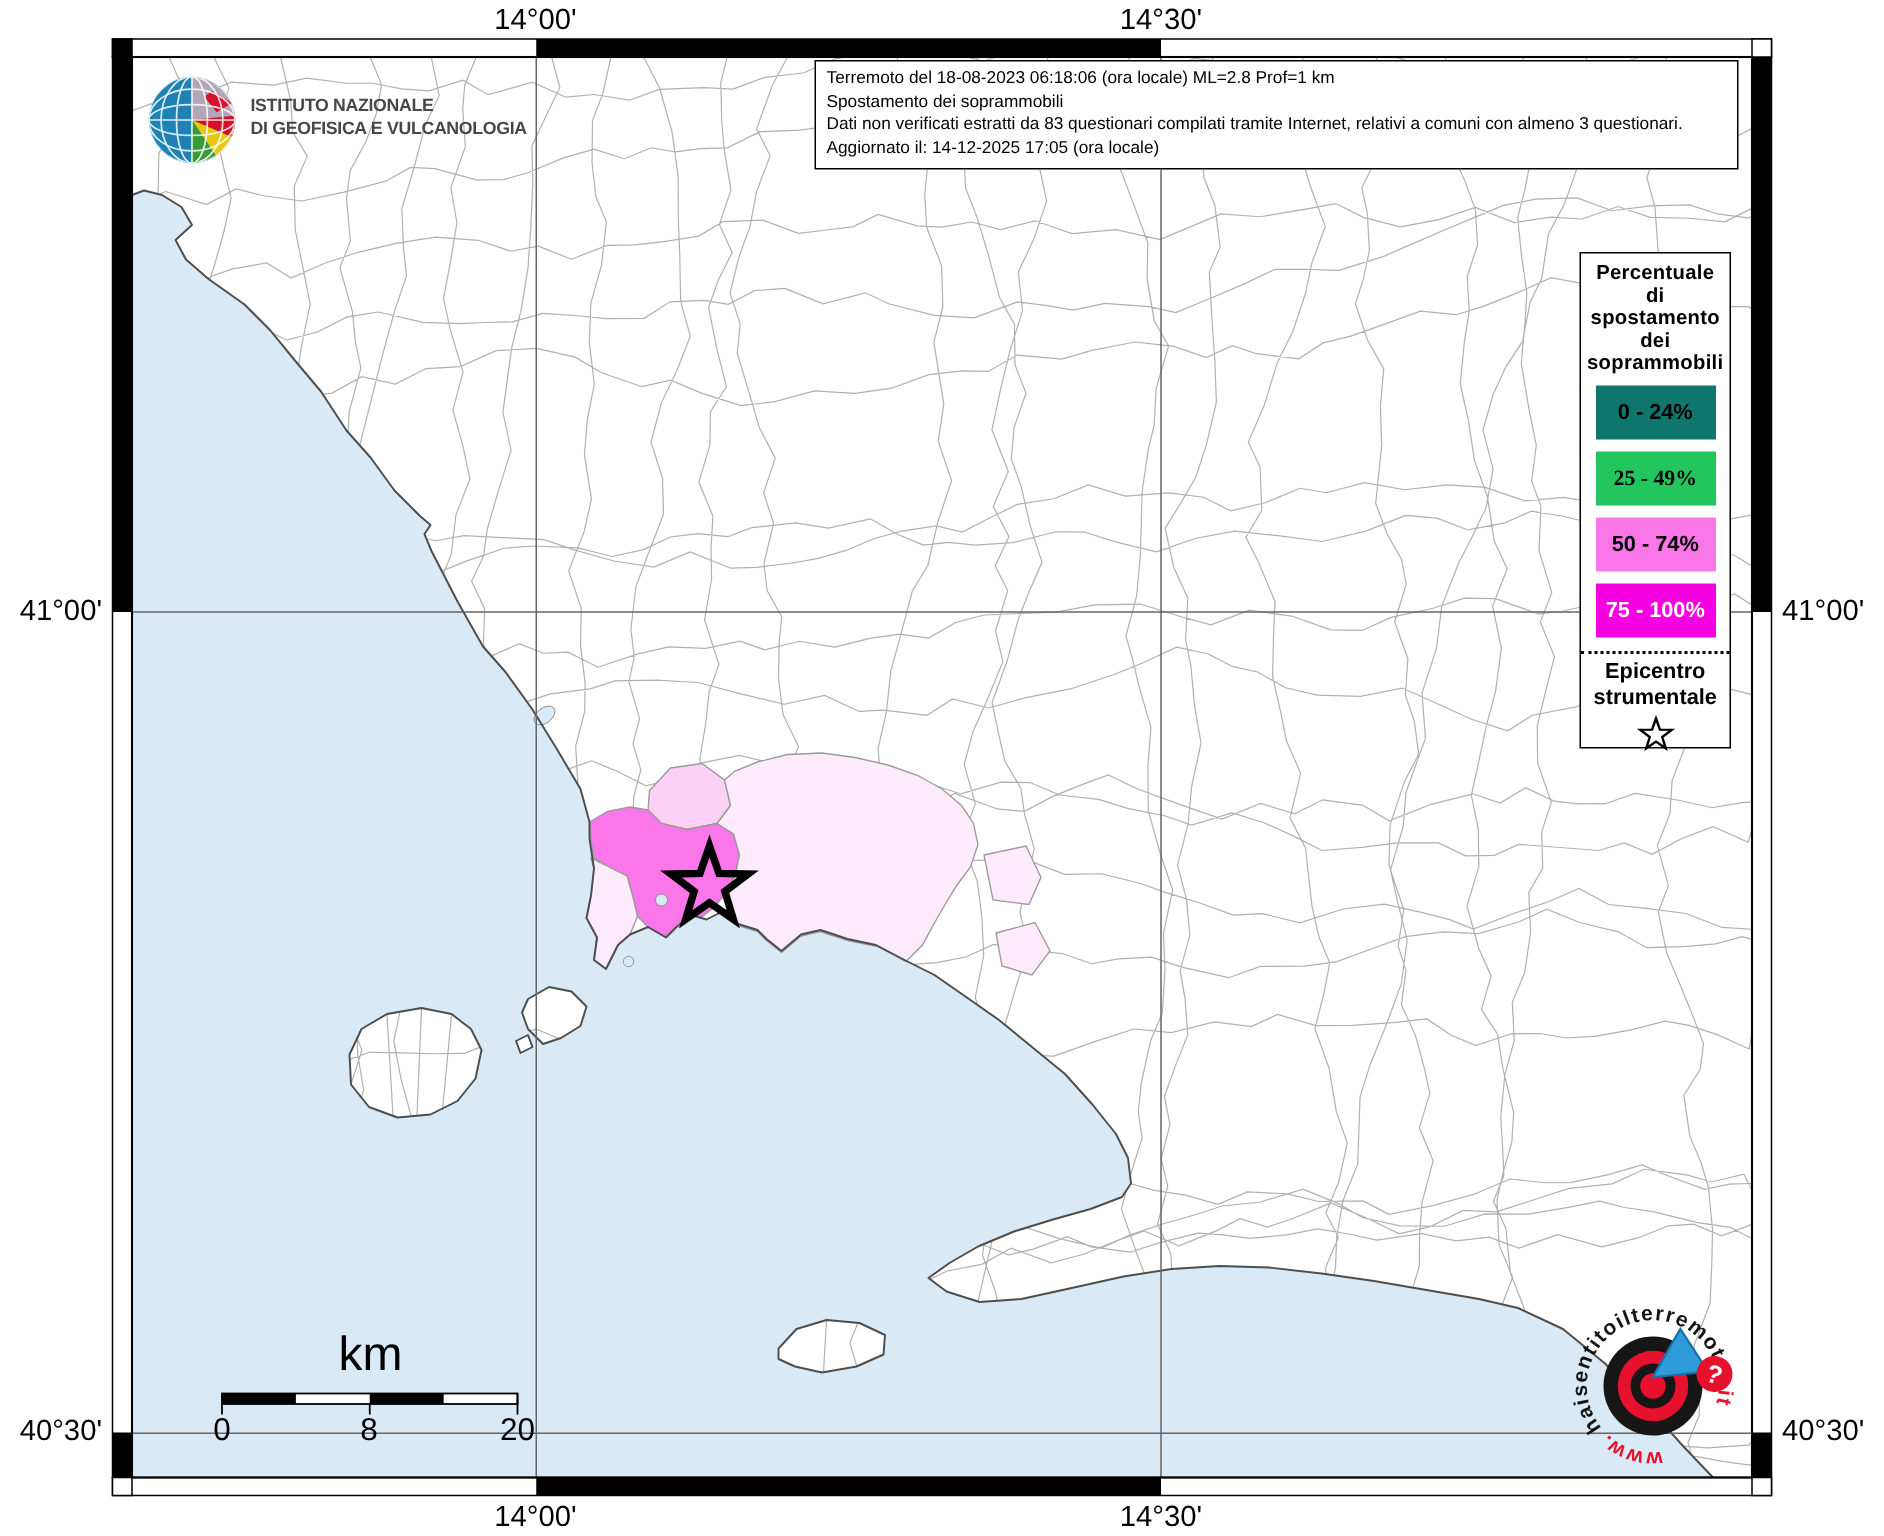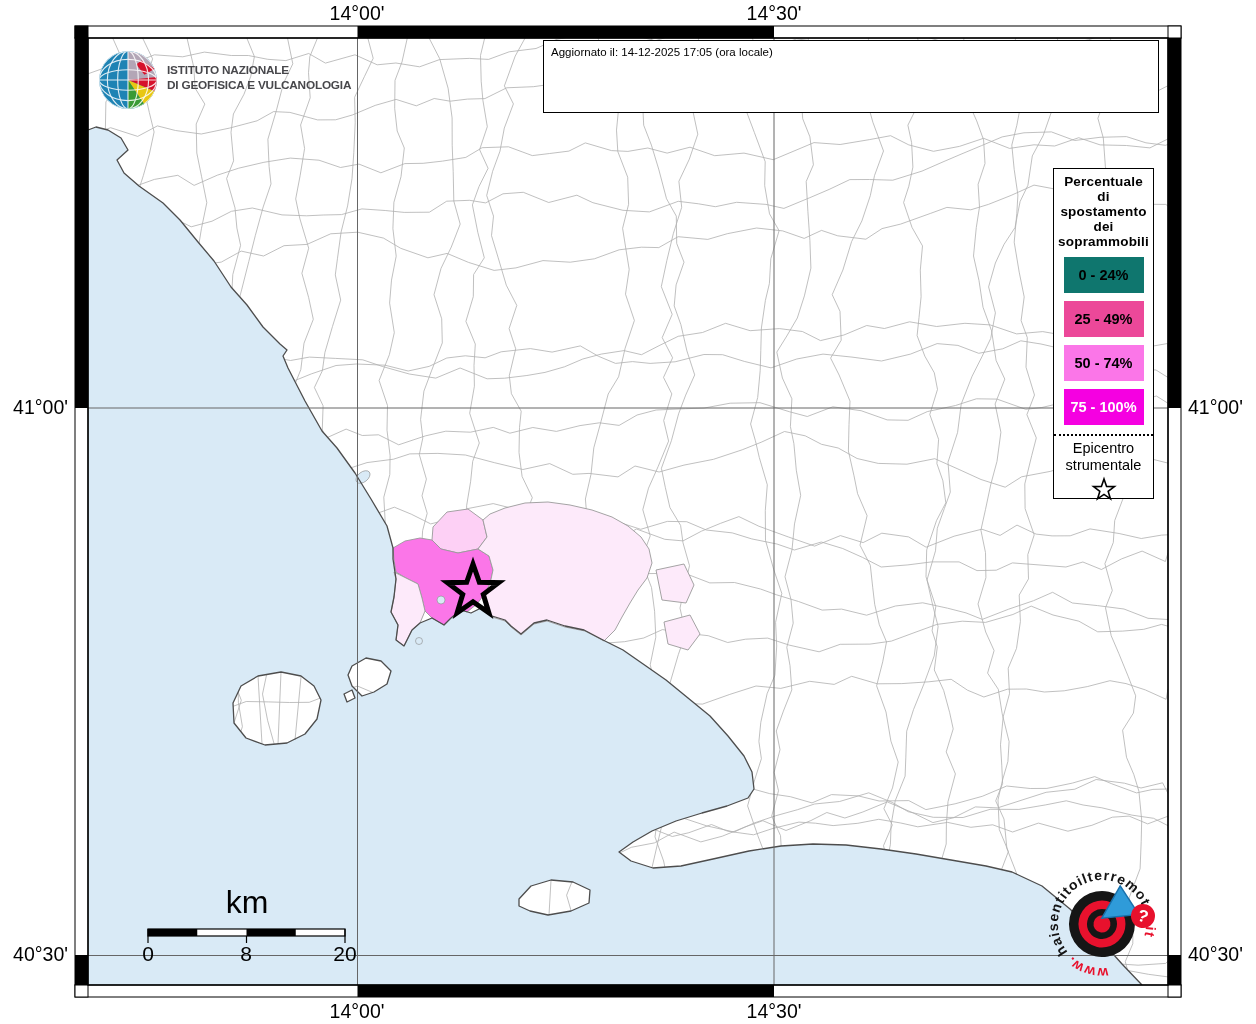--- a/index.html
+++ b/index.html
@@ -14,21 +14,21 @@
   #infobox{left:543px;top:40px;width:616px;height:73px;background:#fff;border:1.3px solid #000;
            padding:4px 7px;box-sizing:border-box;font-size:11.5px;line-height:15.6px;white-space:nowrap;}
   
   #legend{left:1053px;top:168px;width:101px;height:331px;background:#fff;border:1.6px solid #000;
           box-sizing:border-box;text-align:center;}
   .leg-title{font-weight:bold;font-size:13.5px;line-height:15px;letter-spacing:.2px;}
   .leg-title-wrap{padding-top:5px;}
   .swatch{width:80px;height:36px;margin:8px auto 0 auto;display:flex;align-items:center;justify-content:center;
           font-weight:bold;font-size:14.5px;}
   .leg-div{border-top:2px dotted #000;margin:9px 0 4px 0;}
-  .epi{font-weight:normal;font-size:14.5px;line-height:17px;}
+  .epi{font-weight:bold;font-size:14.5px;line-height:17px;}
   
   .sclab{width:44px;text-align:center;font-size:21px;}
   #kmlab{left:201px;top:884px;width:92px;text-align:center;font-size:32px;}
   
   #ingv{left:95px;top:46px;width:320px;height:72px;}
   #ingv-text{position:absolute;left:72px;top:17px;font-size:11.8px;font-weight:bold;
              letter-spacing:-.2px;line-height:14.5px;color:#47474b;white-space:nowrap;}
 </style>
 </head>
 <body>
@@ -129,20 +129,23 @@
 <div class="abs latlab" style="left:2px;top:943px;text-align:right;">40°30'</div>
 <div class="abs latlab" style="left:1188px;top:396px;">41°00'</div>
 <div class="abs latlab" style="left:1188px;top:943px;">40°30'</div>
 
 <div class="abs" id="kmlab">km</div>
 <div class="abs sclab" style="left:126px;top:942px;">0</div>
 <div class="abs sclab" style="left:224px;top:942px;">8</div>
 <div class="abs sclab" style="left:323px;top:942px;">20</div>
 
 <div class="abs" id="infobox">
+  <div>Terremoto del 18-08-2023 06:18:06 (ora locale) ML=2.8 Prof=1 km</div>
+  <div>Spostamento dei soprammobili</div>
+  <div>Dati non verificati estratti da 83 questionari compilati tramite Internet, relativi a comuni con almeno 3 questionari.</div>
   <div>Aggiornato il: 14-12-2025 17:05 (ora locale)</div>
 </div>
 
 <div class="abs" id="ingv">
   <svg width="68" height="68" viewBox="0 0 66 66">
     <defs>
           <clipPath id="globeClip">
             <circle cx="32" cy="33" r="28"></circle>
           </clipPath>
         </defs>
@@ -172,21 +175,21 @@
 
 <div class="abs" id="legend">
   <div class="leg-title-wrap">
     <div class="leg-title">Percentuale</div>
     <div class="leg-title">di</div>
     <div class="leg-title">spostamento</div>
     <div class="leg-title">dei</div>
     <div class="leg-title">soprammobili</div>
   </div>
   <div class="swatch" style="background: #0f766e; color: rgb(0, 0, 0);">0 - 24%</div>
-  <div class="swatch" style="background: #ec4899; color: rgb(0, 0, 0);">25 - 49%</div>
+  <div class="swatch" style="background: #22c55e; color: rgb(0, 0, 0); font-family: Liberation Serif, serif;">25 - 49%</div>
   <div class="swatch" style="background: rgb(251, 118, 232); color: rgb(0, 0, 0);">50 - 74%</div>
   <div class="swatch" style="background: rgb(245, 0, 225); color: rgb(255, 255, 255);">75 - 100%</div>
   <div class="leg-div"></div>
   <div class="epi">Epicentro</div>
   <div class="epi">strumentale</div>
   <svg width="28" height="28" viewBox="-14 -14 28 28" style="margin-top:2px;">
     <polygon points="0,-11 2.59,-3.56 10.46,-3.4 4.18,1.36 6.47,8.9 0,4.4 -6.47,8.9 -4.18,1.36 -10.46,-3.4 -2.59,-3.56" fill="#ffffff" stroke="#000" stroke-width="1.6"></polygon>
   </svg>
 </div>
 

